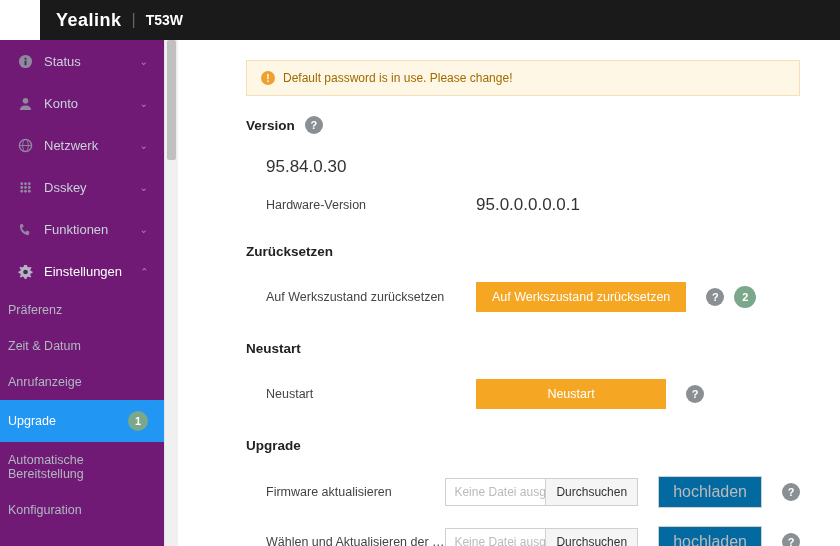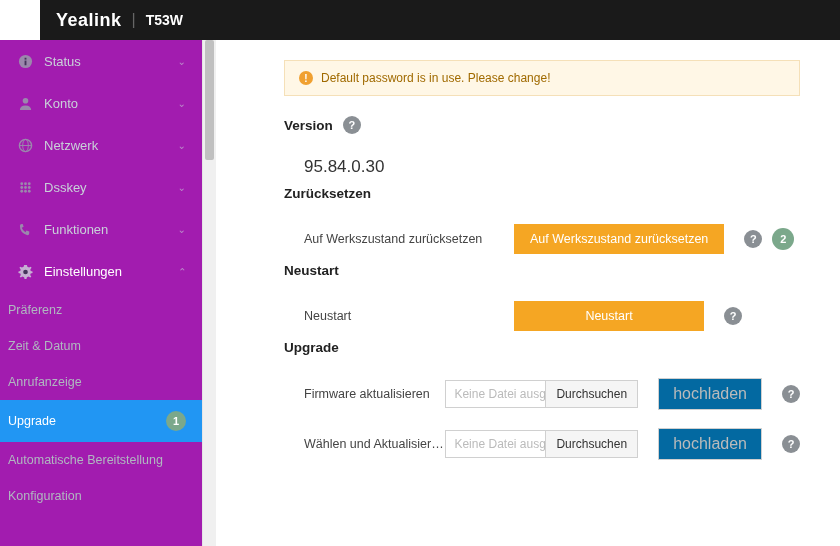--- a/index.html
+++ b/index.html
@@ -5,38 +5,38 @@
   * { box-sizing: border-box; margin: 0; padding: 0; }
   body { font-family: Arial, sans-serif; font-size: 13px; color: #333; background: #fff; width: 840px; height: 546px; overflow: hidden; }
   
   .topbar { background: #1a1a1a; color: #fff; height: 40px; display: flex; align-items: center; padding: 0 16px; margin-left: 40px; }
   .brand { font-size: 18px; font-weight: bold; letter-spacing: 0.5px; }
   .divider { margin: 0 10px; color: #666; font-size: 16px; }
   .model { font-size: 14px; font-weight: bold; }
   
   .body { display: flex; height: 506px; }
   
-  .sidebar { width: 202px; background: #a21caf; color: #c9d1d9; overflow-y: auto; flex-shrink: 0; }
+  .sidebar { width: 164px; background: #701a75; color: #c9d1d9; overflow-y: auto; flex-shrink: 0; }
   .sidebar-item { display: flex; align-items: center; padding: 12px 16px; cursor: pointer; position: relative; font-size: 13px; }
   .sidebar-item .icon { width: 18px; height: 18px; margin-right: 10px; display: flex; align-items: center; justify-content: center; opacity: 0.8; }
   .sidebar-item .chev { margin-left: auto; font-size: 10px; opacity: 0.6; }
   .sidebar-item.expanded .chev { transform: rotate(180deg); }
   .subitem { padding: 11px 16px 11px 8px; cursor: pointer; font-size: 12.5px; color: #b0b8c0; }
   .subitem.active { background: #2196f3; color: #fff; }
   .badge { width: 20px; height: 20px; border-radius: 50%; background: #7ba88b; color: #fff; display: inline-flex; align-items: center; justify-content: center; font-size: 11px; font-weight: bold; margin-left: auto; }
   
   .scrolltrack { width: 14px; background: #f0f0f0; flex-shrink: 0; position: relative; border-left: 1px solid #e5e5e5;}
   .scrollthumb { position: absolute; top: 0; left: 2px; right: 2px; height: 120px; background: #c0c0c0; border-radius: 2px; }
   
   .main { flex: 1; padding: 20px 40px 20px 68px; overflow-y: auto; }
   
   .alert { background: #fff7e6; border: 1px solid #f5e0b8; padding: 10px 14px; color: #a06a00; font-size: 12px; display: flex; align-items: center; margin-bottom: 20px; }
   .alert-icon { width: 14px; height: 14px; border-radius: 50%; background: #f0a030; color: #fff; display: inline-flex; align-items: center; justify-content: center; font-size: 10px; font-weight: bold; margin-right: 8px; }
   
-  .section-title { font-weight: bold; font-size: 13.5px; color: #222; margin: 0 0 14px 0; display: flex; align-items: center; }
+  .section-title { font-weight: bold; font-size: 13.5px; color: #222; margin: 20px 0 14px 0; display: flex; align-items: center; }
   .help-q { width: 18px; height: 18px; border-radius: 50%; background: #8a8f94; color: #fff; display: inline-flex; align-items: center; justify-content: center; font-size: 11px; font-weight: bold; margin-left: 10px; cursor: pointer; }
   
   .row { display: flex; align-items: center; padding: 9px 0 9px 20px; }
   .row .label { width: 210px; color: #444; font-size: 12.5px; }
   .row .value { color: #333; font-size: 17px; }
   .row .control { display: flex; align-items: center; gap: 10px; }
   
   .btn-orange { background: #f5a623; color: #fff; border: none; padding: 8px 16px; font-size: 12.5px; cursor: pointer; min-width: 190px; text-align: center; }
   
   .file-combo { display: flex; border: 1px solid #d0d0d0; }
@@ -155,20 +155,24 @@
       <span>Default password is in use. Please change!</span>
     </div>
 
     <div class="section-title">
       <span>Version</span>
       <span class="help-q">?</span>
     </div>
     <div class="row">
       <div class="value">95.84.0.30</div>
     </div>
+    <div class="row">
+      <div class="label">Hardware-Version</div>
+      <div class="value">95.0.0.0.0.0.1</div>
+    </div>
 
     <div class="section-title">Zurücksetzen</div>
     <div class="row">
       <div class="label">Auf Werkszustand zurücksetzen</div>
       <div class="control">
         <button class="btn-orange">Auf Werkszustand zurücksetzen</button>
         <span class="help-q">?</span>
         <span class="badge" style="width:22px;height:22px;">2</span>
       </div>
     </div>

